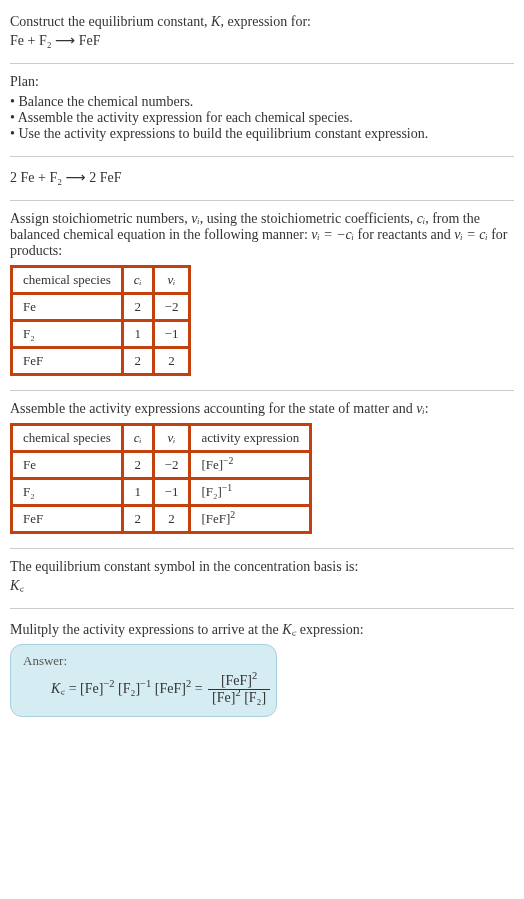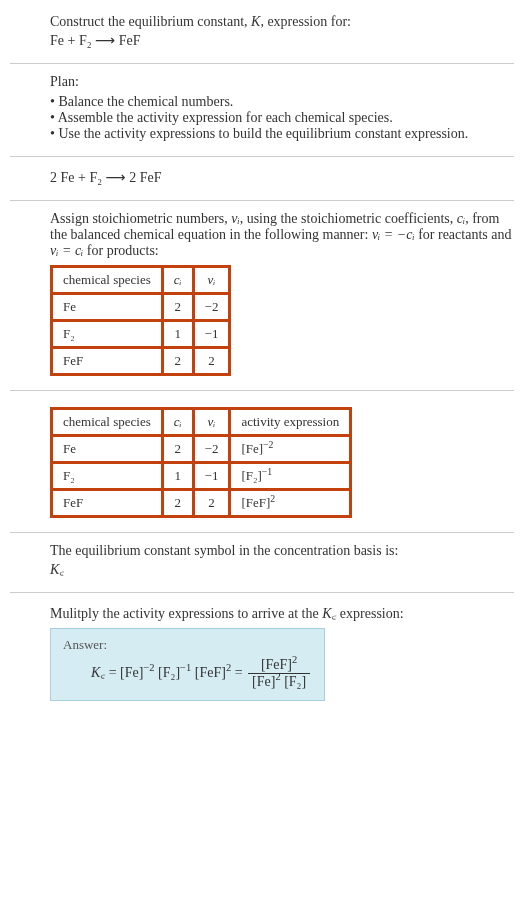--- a/index.html
+++ b/index.html
@@ -7,21 +7,20 @@
     padding: 8px 10px;
     font-family: Georgia, 'Times New Roman', serif;
     font-size: 14px;
     color: #333;
     width: 524px;
     box-sizing: border-box;
     background: #fff;
   }
   .section {
     padding: 6px 0 10px 0;
-    margin-left: 40px;
   }
   .hr {
     border: none;
     border-top: 1px solid #ccc;
     margin: 4px 0;
   }
   .eq {
     font-family: Georgia, serif;
     margin-top: 2px;
   }
@@ -42,22 +41,22 @@
   th {
     font-weight: normal;
     color: #333;
   }
   td.center, th.center {
     text-align: center;
   }
   .answer-box {
     background: #d6ecf3;
     border: 1px solid #a8cfe0;
-    border-radius: 0;
-    padding: 8px 12px 10px 12px;
+    border-radius: 12px;
+    padding: 8px 4px 10px 12px;
     margin-top: 6px;
     display: inline-block;
   }
   .answer-label {
     color: #555;
     font-size: 13px;
     margin-bottom: 4px;
   }
   .frac {
     display: inline-block;
@@ -135,20 +134,23 @@
       <td>FeF</td>
       <td class="center">2</td>
       <td class="center">2</td>
     </tr>
   </tbody>
     </table>
 </div>
 <hr class="hr">
 
 <div class="section">
+  <div>
+    <span>Assemble the activity expressions accounting for the state of matter and </span><span class="ital">νᵢ</span><span>:</span>
+  </div>
   <table>
     <tbody>
         <tr>
       <th>chemical species</th>
       <th class="center ital">cᵢ</th>
       <th class="center ital">νᵢ</th>
       <th>activity expression</th>
     </tr>
     <tr>
       <td>Fe</td>

